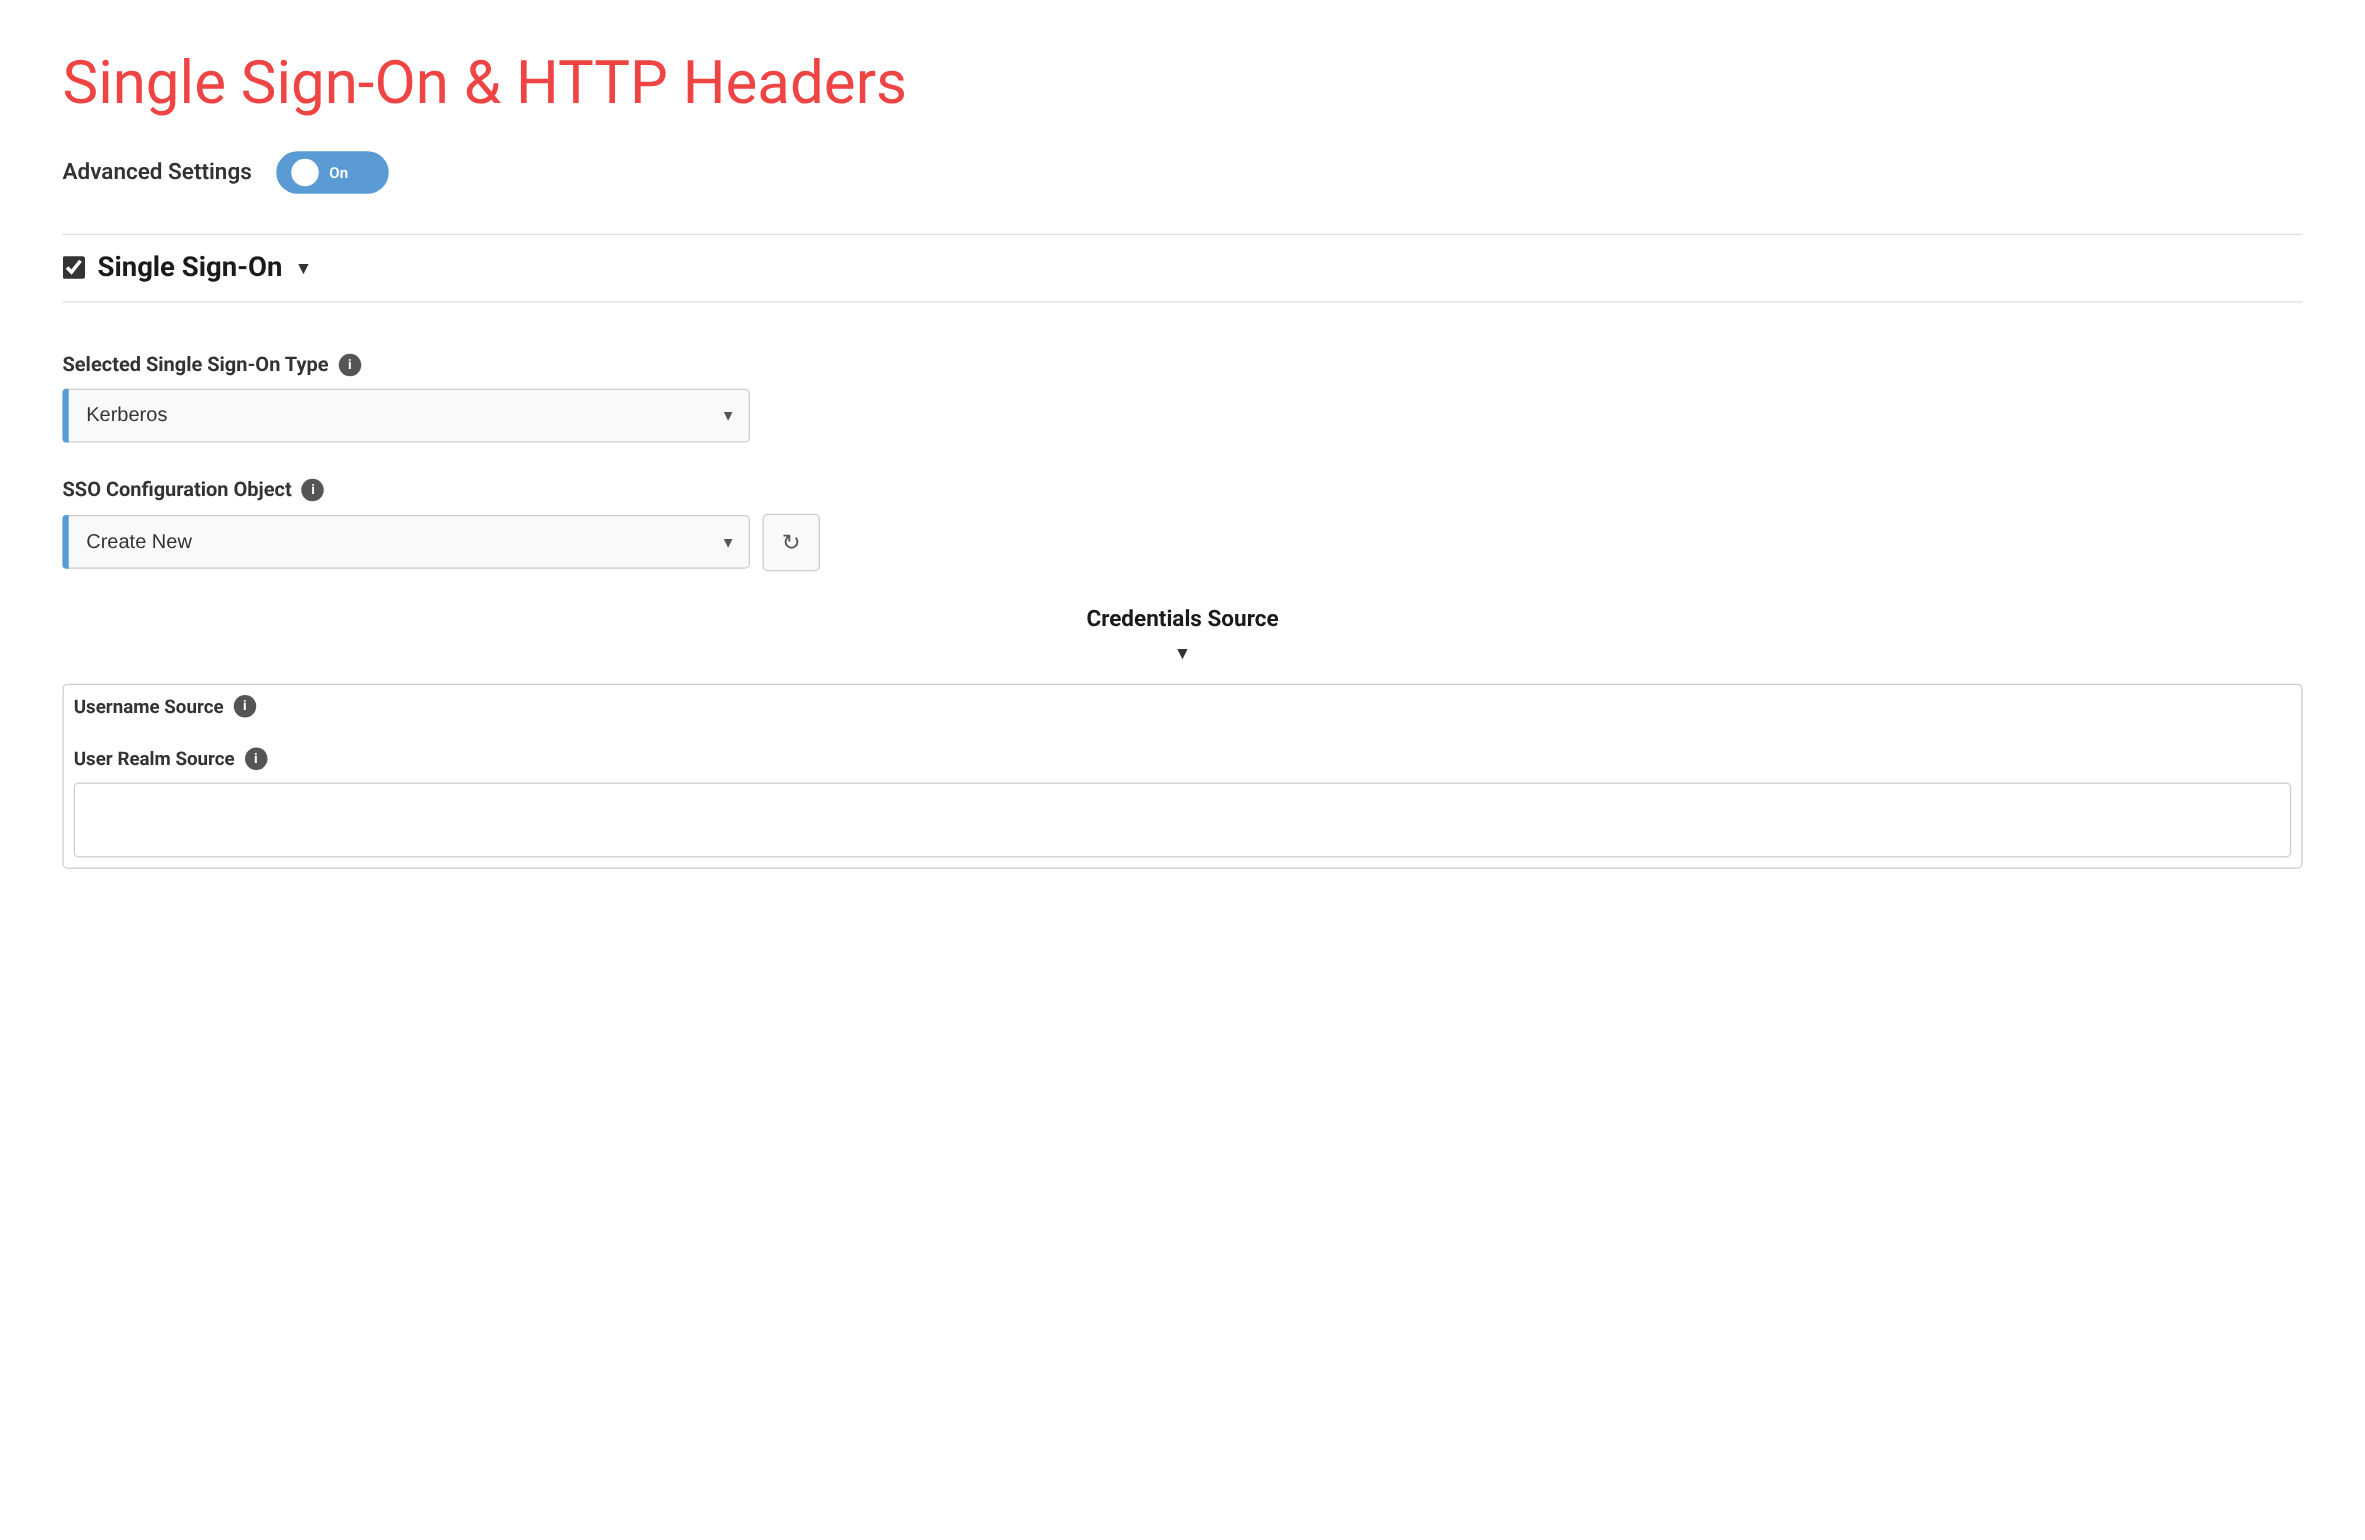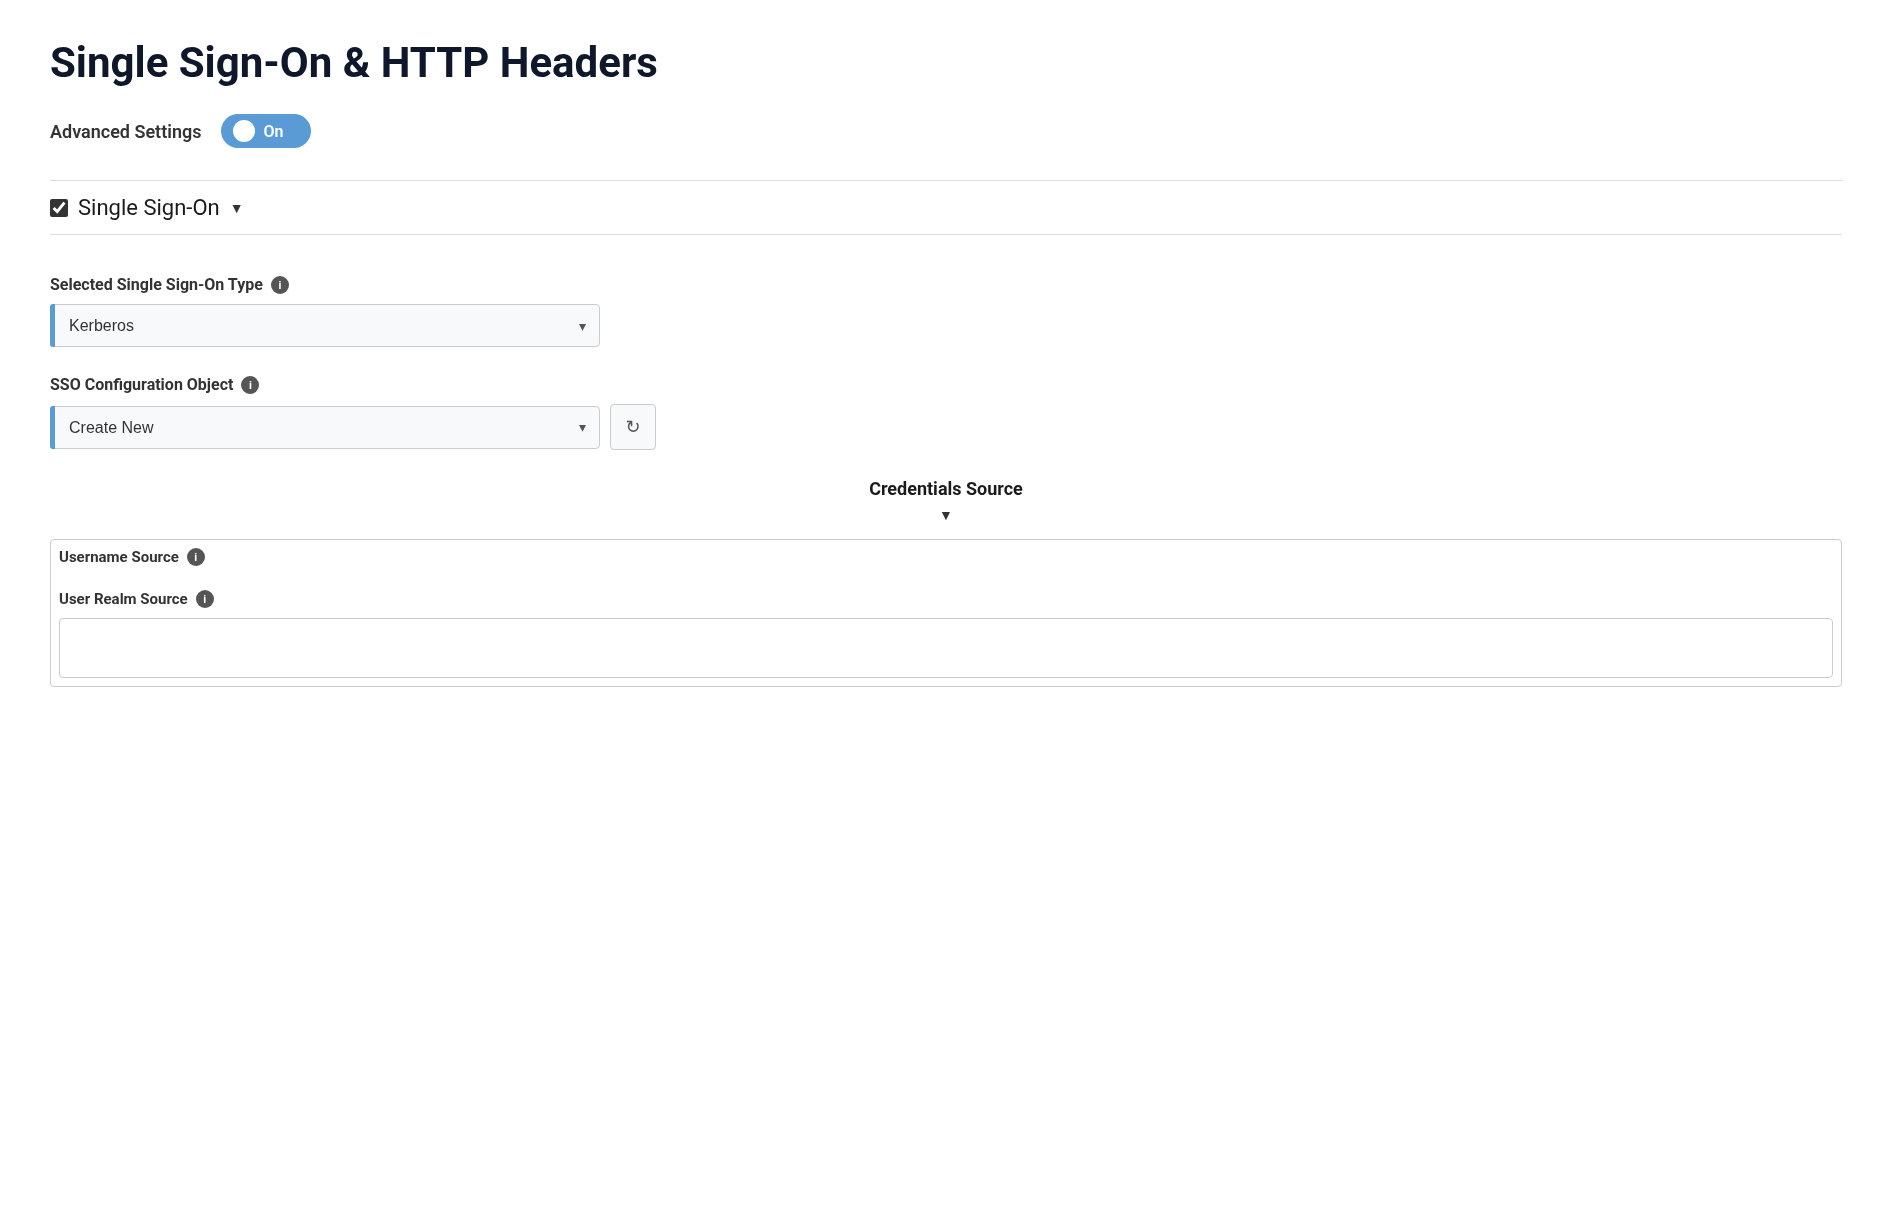--- a/index.html
+++ b/index.html
@@ -10,23 +10,23 @@
 
     body {
       font-family: -apple-system, BlinkMacSystemFont, "Segoe UI", Roboto, Arial, sans-serif;
       background: #fff;
       color: #333;
       padding: 40px 50px;
       font-size: 16px;
     }
 
     .page-title {
-      font-size: 42px;
-      font-weight: 700;
-      color: #0f172a;
+      font-size: 48px;
+      font-weight: 400;
+      color: #ef4444;
       margin-bottom: 28px;
       line-height: 1.1;
     }
 
     .advanced-settings-row {
       display: flex;
       align-items: center;
       gap: 20px;
       margin-bottom: 32px;
     }
@@ -52,21 +52,21 @@
     .toggle-knob {
       width: 22px;
       height: 22px;
       background: #fff;
       border-radius: 50%;
       flex-shrink: 0;
     }
 
     .toggle-label {
       color: #fff;
-      font-size: 16px;
+      font-size: 12px;
       font-weight: 600;
     }
 
     .section-header {
       display: flex;
       align-items: center;
       gap: 10px;
       padding: 14px 0;
       border-top: 1px solid #ddd;
       border-bottom: 1px solid #ddd;
@@ -75,21 +75,21 @@
 
     .section-checkbox {
       width: 18px;
       height: 18px;
       accent-color: #333;
       cursor: pointer;
     }
 
     .section-title {
       font-size: 22px;
-      font-weight: 400;
+      font-weight: 700;
       color: #1a1a1a;
     }
 
     .chevron-down-icon {
       font-size: 14px;
       color: #333;
     }
 
     .content-area {
       padding: 10px 0 0 0;

